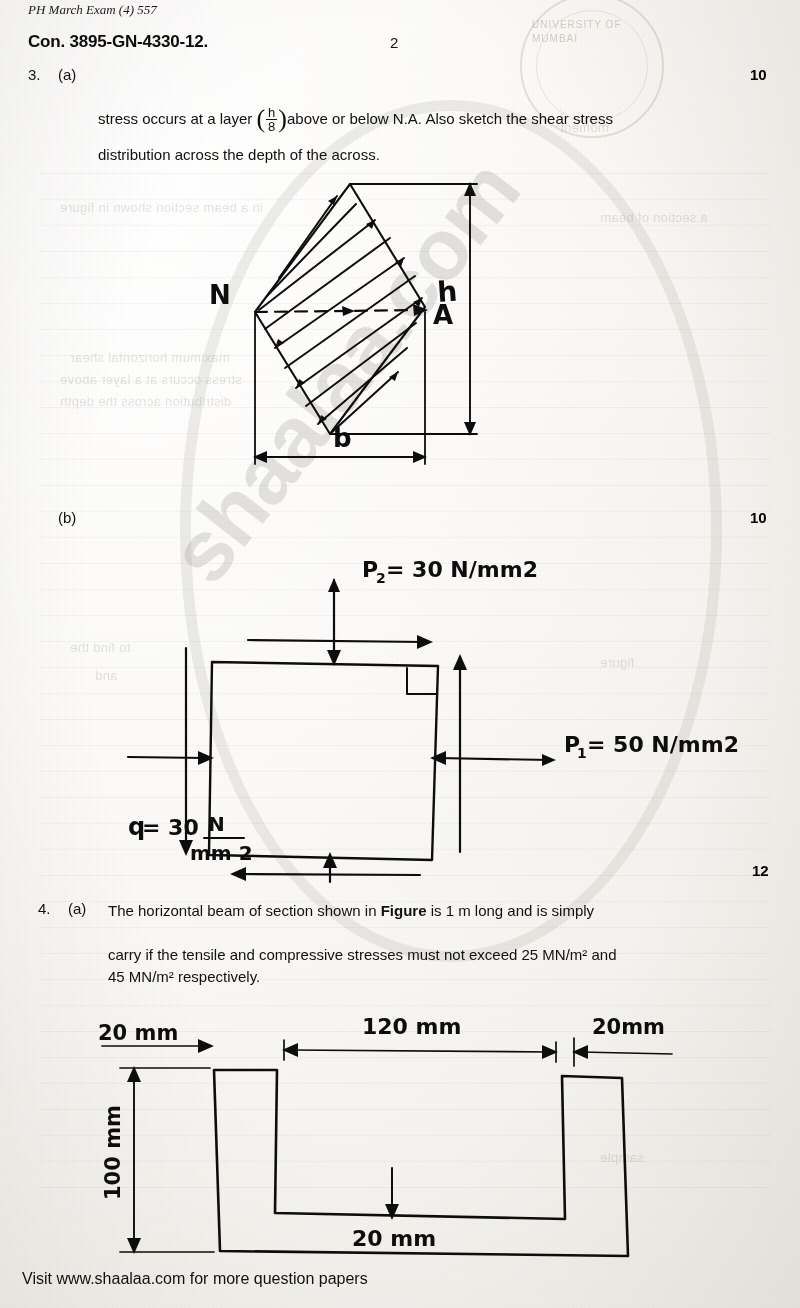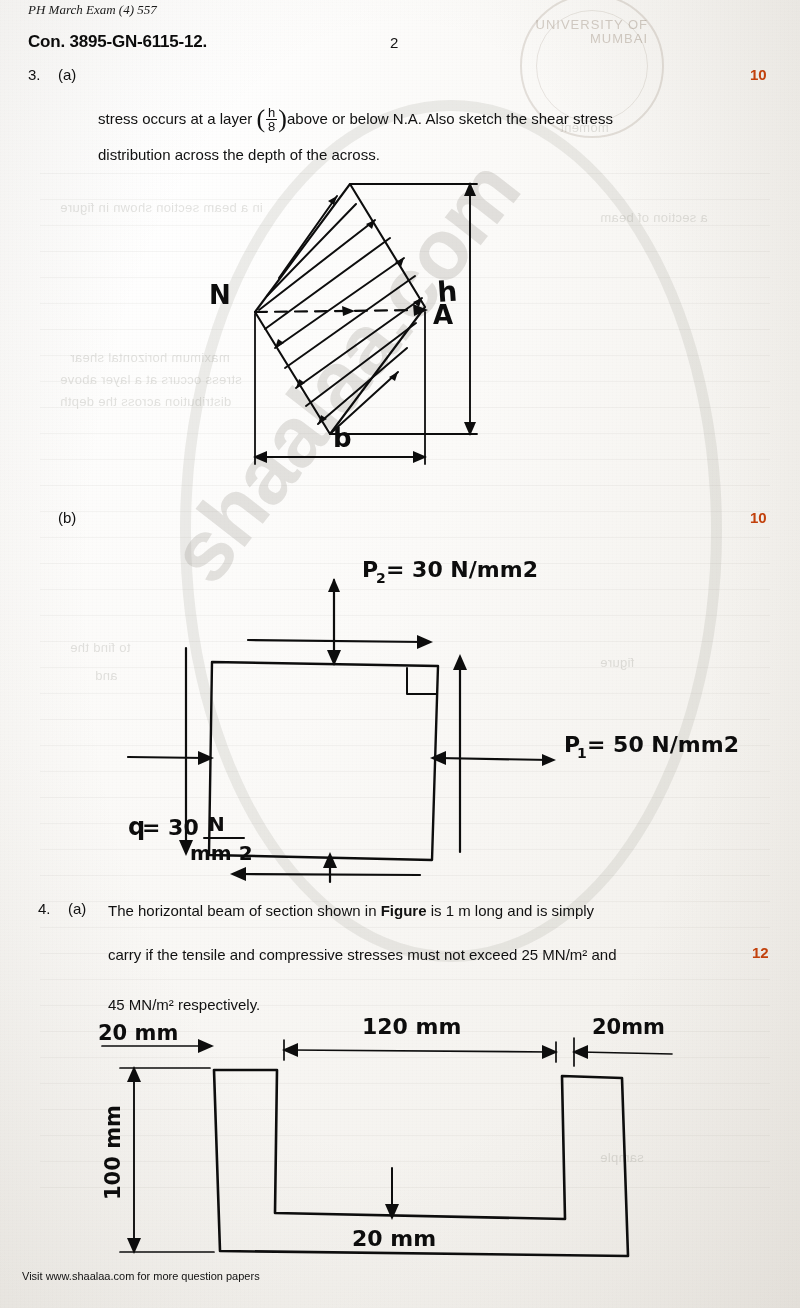--- a/index.html
+++ b/index.html
@@ -41,22 +41,22 @@
   .stamp{
     position:absolute;left:520px;top:-6px;width:140px;height:140px;border-radius:50%;
     border:2px solid rgba(120,100,80,.20);
     opacity:.9;
   }
   .stamp::after{
     content:"";position:absolute;left:14px;top:14px;right:14px;bottom:14px;border-radius:50%;
     border:1px solid rgba(120,100,80,.16);
   }
   .stamp-txt{
-    position:absolute;left:532px;top:18px;width:116px;text-align:right;
-    font-size:13px;color:rgba(120,100,80,.30);letter-spacing:1px;line-height:14px;
+    position:absolute;left:532px;top:18px;width:116px;text-align:left;
+    font-size:10px;color:rgba(120,100,80,.30);letter-spacing:1px;line-height:14px;
   }
   .ring{
     position:absolute;left:180px;top:100px;width:520px;height:840px;border-radius:50%;
     border:11px solid rgba(150,146,138,.17);
   }
   .wm-text{
     position:absolute;left:150px;top:540px;
     font-size:86px;font-weight:700;color:rgba(150,146,138,.26);
     transform:rotate(-52deg);transform-origin:left top;white-space:nowrap;
     letter-spacing:-1px;
@@ -74,32 +74,32 @@
   }
   .pageno{
     position:absolute;left:390px;top:34px;font-size:15px;color:#141414;
   }
   .qnum{position:absolute;font-size:15px;color:#111;}
   .qlet{position:absolute;font-size:15px;color:#111;}
   .qtext{
     position:absolute;font-size:15px;line-height:30px;color:#111;
     text-align:justify;
   }
-  .marks{position:absolute;font-size:15px;font-weight:bold;color:#c2410c;}
+  .marks{position:absolute;font-size:15px;font-weight:bold;color:#000000;}
   .b{font-weight:bold;}
   .frac{
     display:inline-block;vertical-align:middle;text-align:center;
     font-size:13px;line-height:13px;margin:0 1px;position:relative;top:-1px;
   }
   .frac .num{display:block;padding:0 2px;}
   .frac .den{display:block;border-top:1.3px solid #111;padding:0 2px;}
   .paren{font-size:26px;display:inline-block;vertical-align:middle;position:relative;top:-1px;font-family:"Liberation Serif",serif;}
 
   .footer{
-    position:absolute;left:22px;top:1270px;font-size:11px;color:#111;white-space:nowrap;
+    position:absolute;left:22px;top:1270px;font-size:16px;color:#111;white-space:nowrap;
   }
 
   
   .fig{position:absolute;}
   svg{display:block;overflow:visible;}
   .ink{stroke:#0d0d0d;fill:none;stroke-linecap:round;stroke-linejoin:round;}
   .hand{
     font-family:"DejaVu Sans",sans-serif;font-weight:700;fill:#0d0d0d;
   }
 </style>
@@ -123,21 +123,21 @@
 <div class="bleed" style="left:600px;top:1150px;">sample</div>
 
 <div class="ring"></div>
 <div class="wm-text">shaalaa.com</div>
 <div class="stamp"></div>
 <div class="stamp-txt">UNIVERSITY OF MUMBAI</div>
 
 <div class="scanlayer">
 
   <div class="hdr-small">PH March Exam (4)  557</div>
-  <div class="hdr-con">Con. 3895-GN-6115-12.</div>
+  <div class="hdr-con">Con. 3895-GN-4330-12.</div>
   <div class="pageno">2</div>
 
   <div class="qnum" style="left:28px;top:66px;">3.</div>
   <div class="qlet" style="left:58px;top:66px;">(a)</div>
 
   <div class="marks" style="left:750px;top:66px;">10</div>
 
   <div class="qtext" style="left:98px;top:104px;width:660px;">
     <span>stress occurs at a layer</span>
     <span class="paren">(</span><span class="frac"><span class="num">h</span><span class="den">8</span></span><span class="paren">)</span><span>above or below N.A.    Also sketch the shear stress</span>
@@ -253,24 +253,24 @@
       </g>
     </svg>
   </div>
 
   <div class="qnum" style="left:38px;top:900px;">4.</div>
   <div class="qlet" style="left:68px;top:900px;">(a)</div>
 
   <div class="qtext" style="left:108px;top:900px;width:640px;line-height:22px;">
     <span>The horizontal beam of  section  shown  in  </span><span class="b">Figure</span><span> is 1 m long and is simply</span>
   </div>
-  <div class="marks" style="left:752px;top:944px;">12</div>
+  <div class="marks" style="left:752px;top:862px;">12</div>
 
   <div class="qtext" style="left:108px;top:944px;width:648px;line-height:22px;">carry if the tensile and compressive stresses must not  exceed  25 MN/m² and</div>
-  <div class="qtext" style="left:108px;top:966px;width:648px;line-height:22px;margin-top:28px;">45 MN/m² respectively.</div>
+  <div class="qtext" style="left:108px;top:966px;width:648px;line-height:22px;">45 MN/m² respectively.</div>
 
   <div class="fig" style="left:62px;top:1008px;">
     <svg width="700" height="270" viewBox="0 0 700 270">
 
       <path class="ink" stroke-width="2.6" d="M152 62 L215 62 L213 205 L503 211 L500 68 L560 70 L566 248 L158 243 Z"></path>
 
       <path class="ink" stroke-width="1.7" d="M40 38 L145 38"></path>
       <polygon fill="#0d0d0d" points="152,38 136,31 136,45"></polygon>
       <text class="hand" x="36" y="32" font-size="21">20 mm</text>
 

